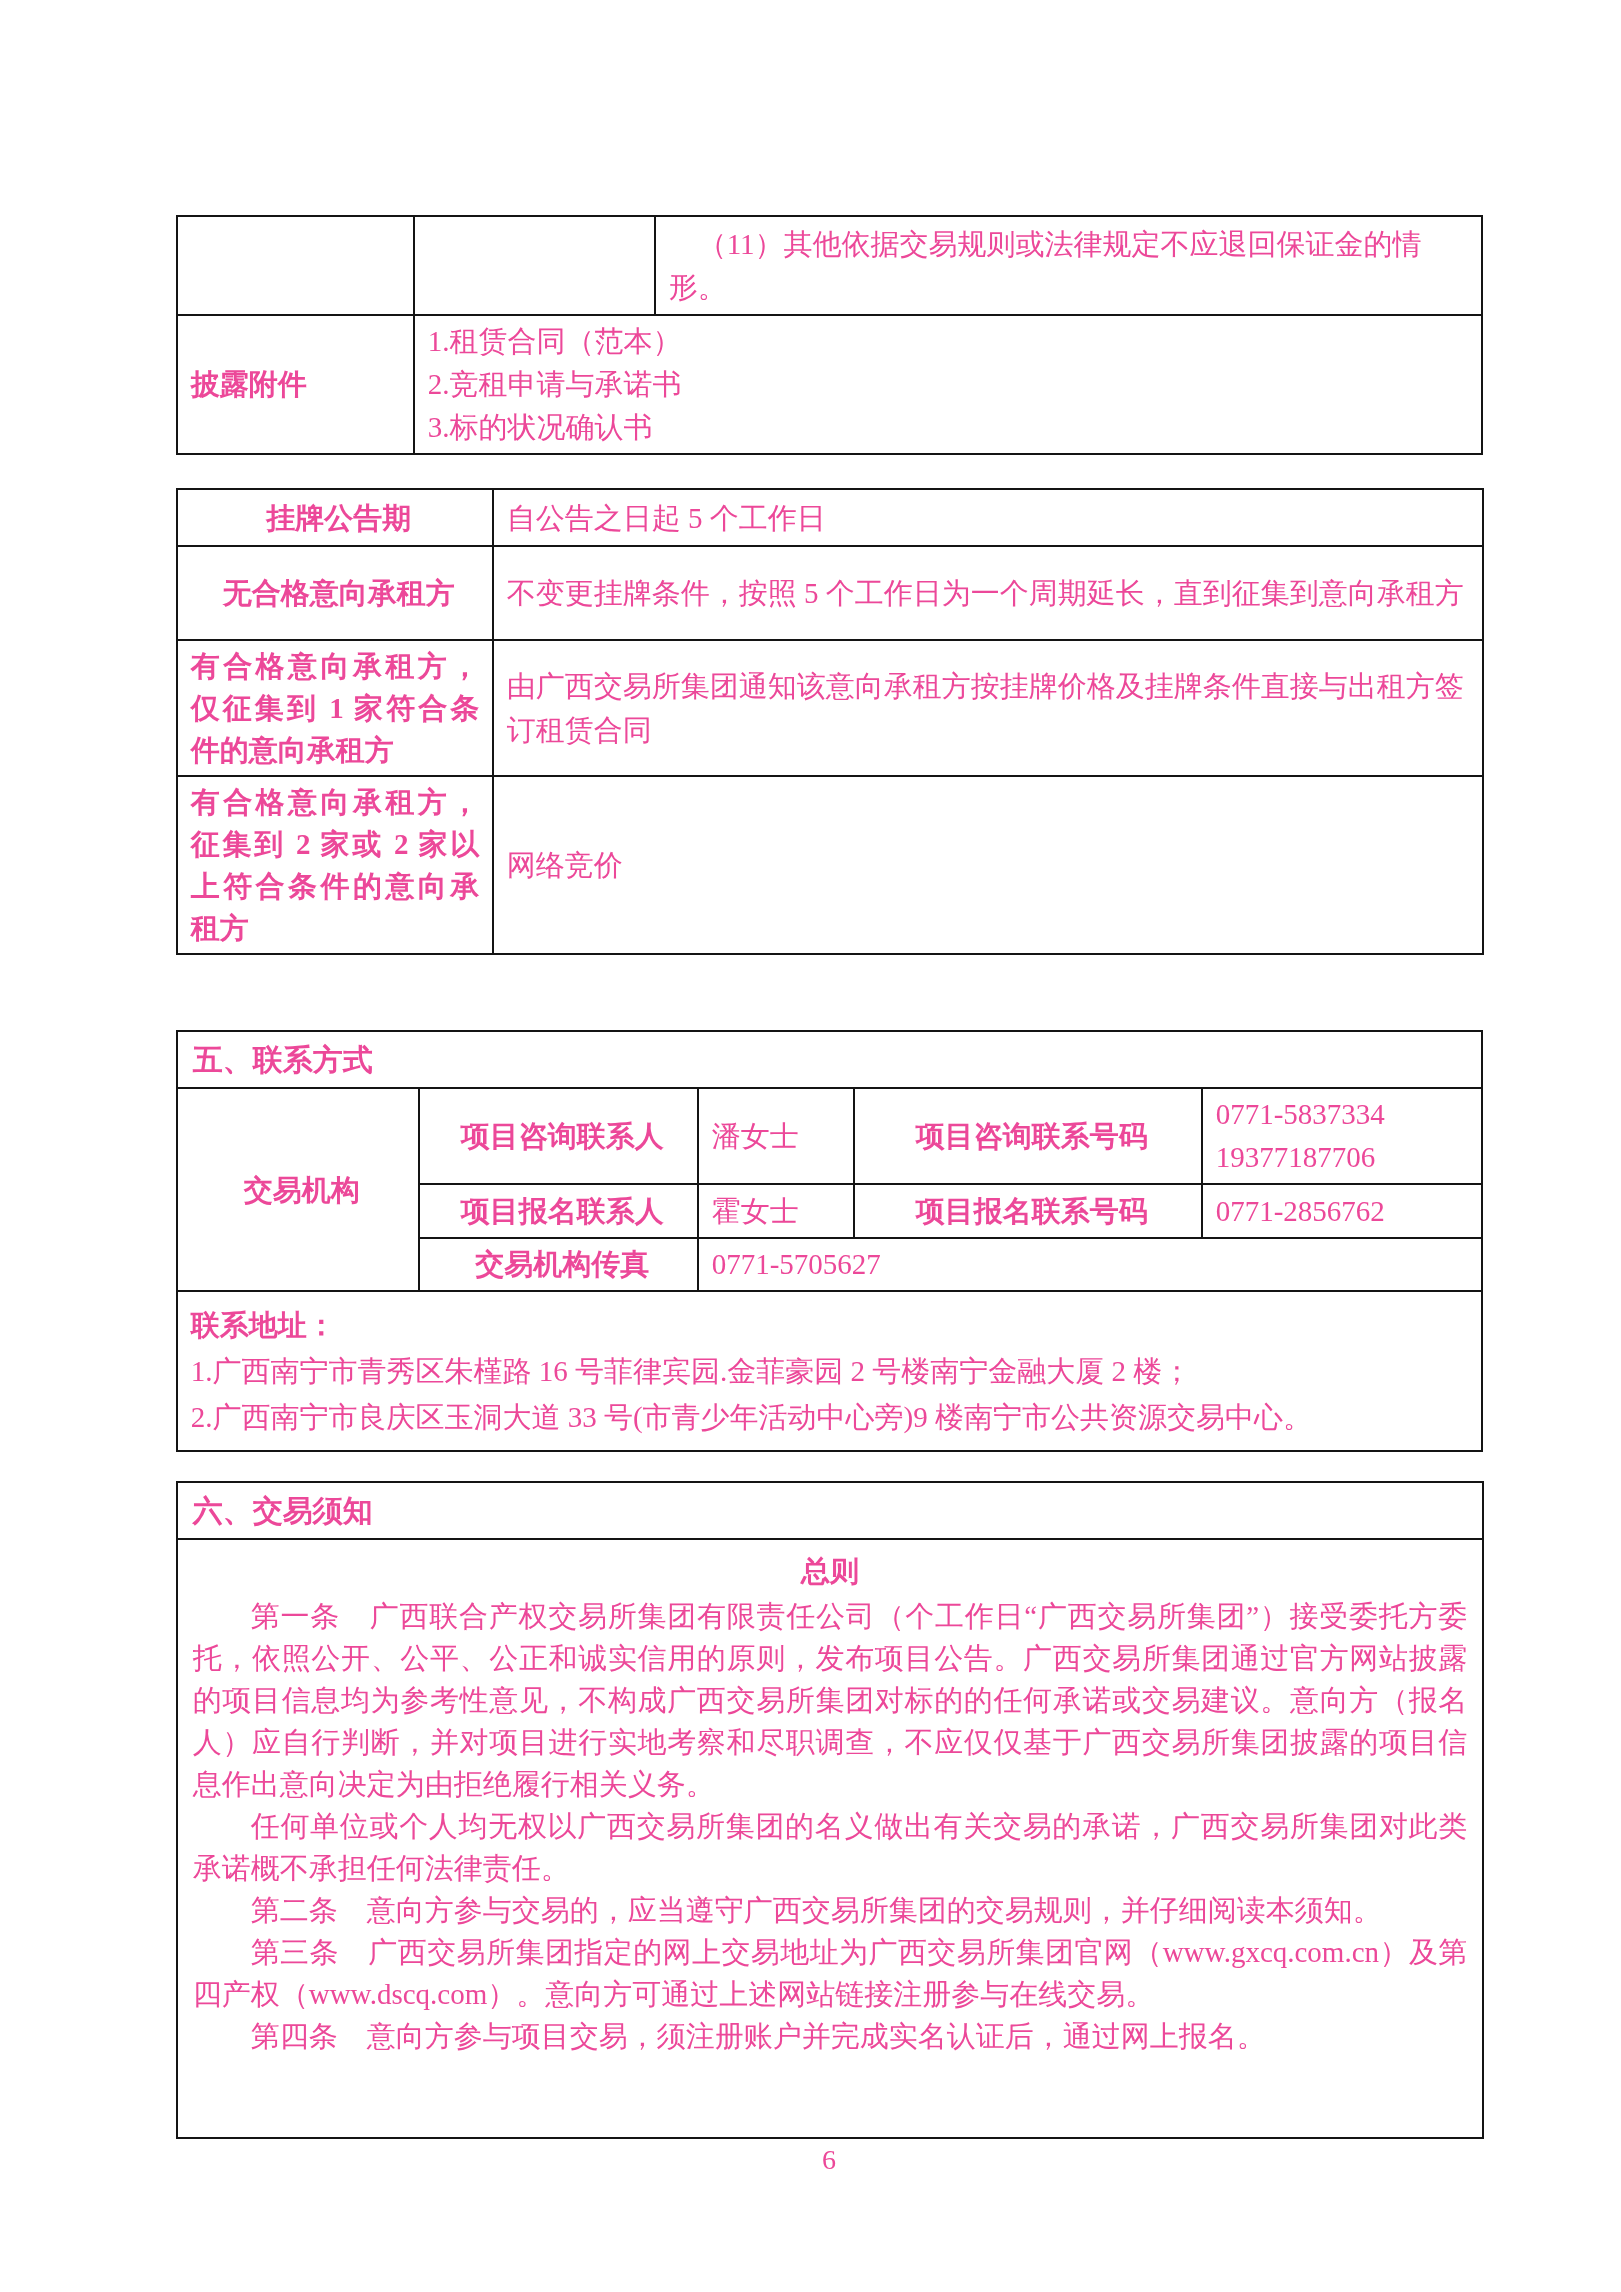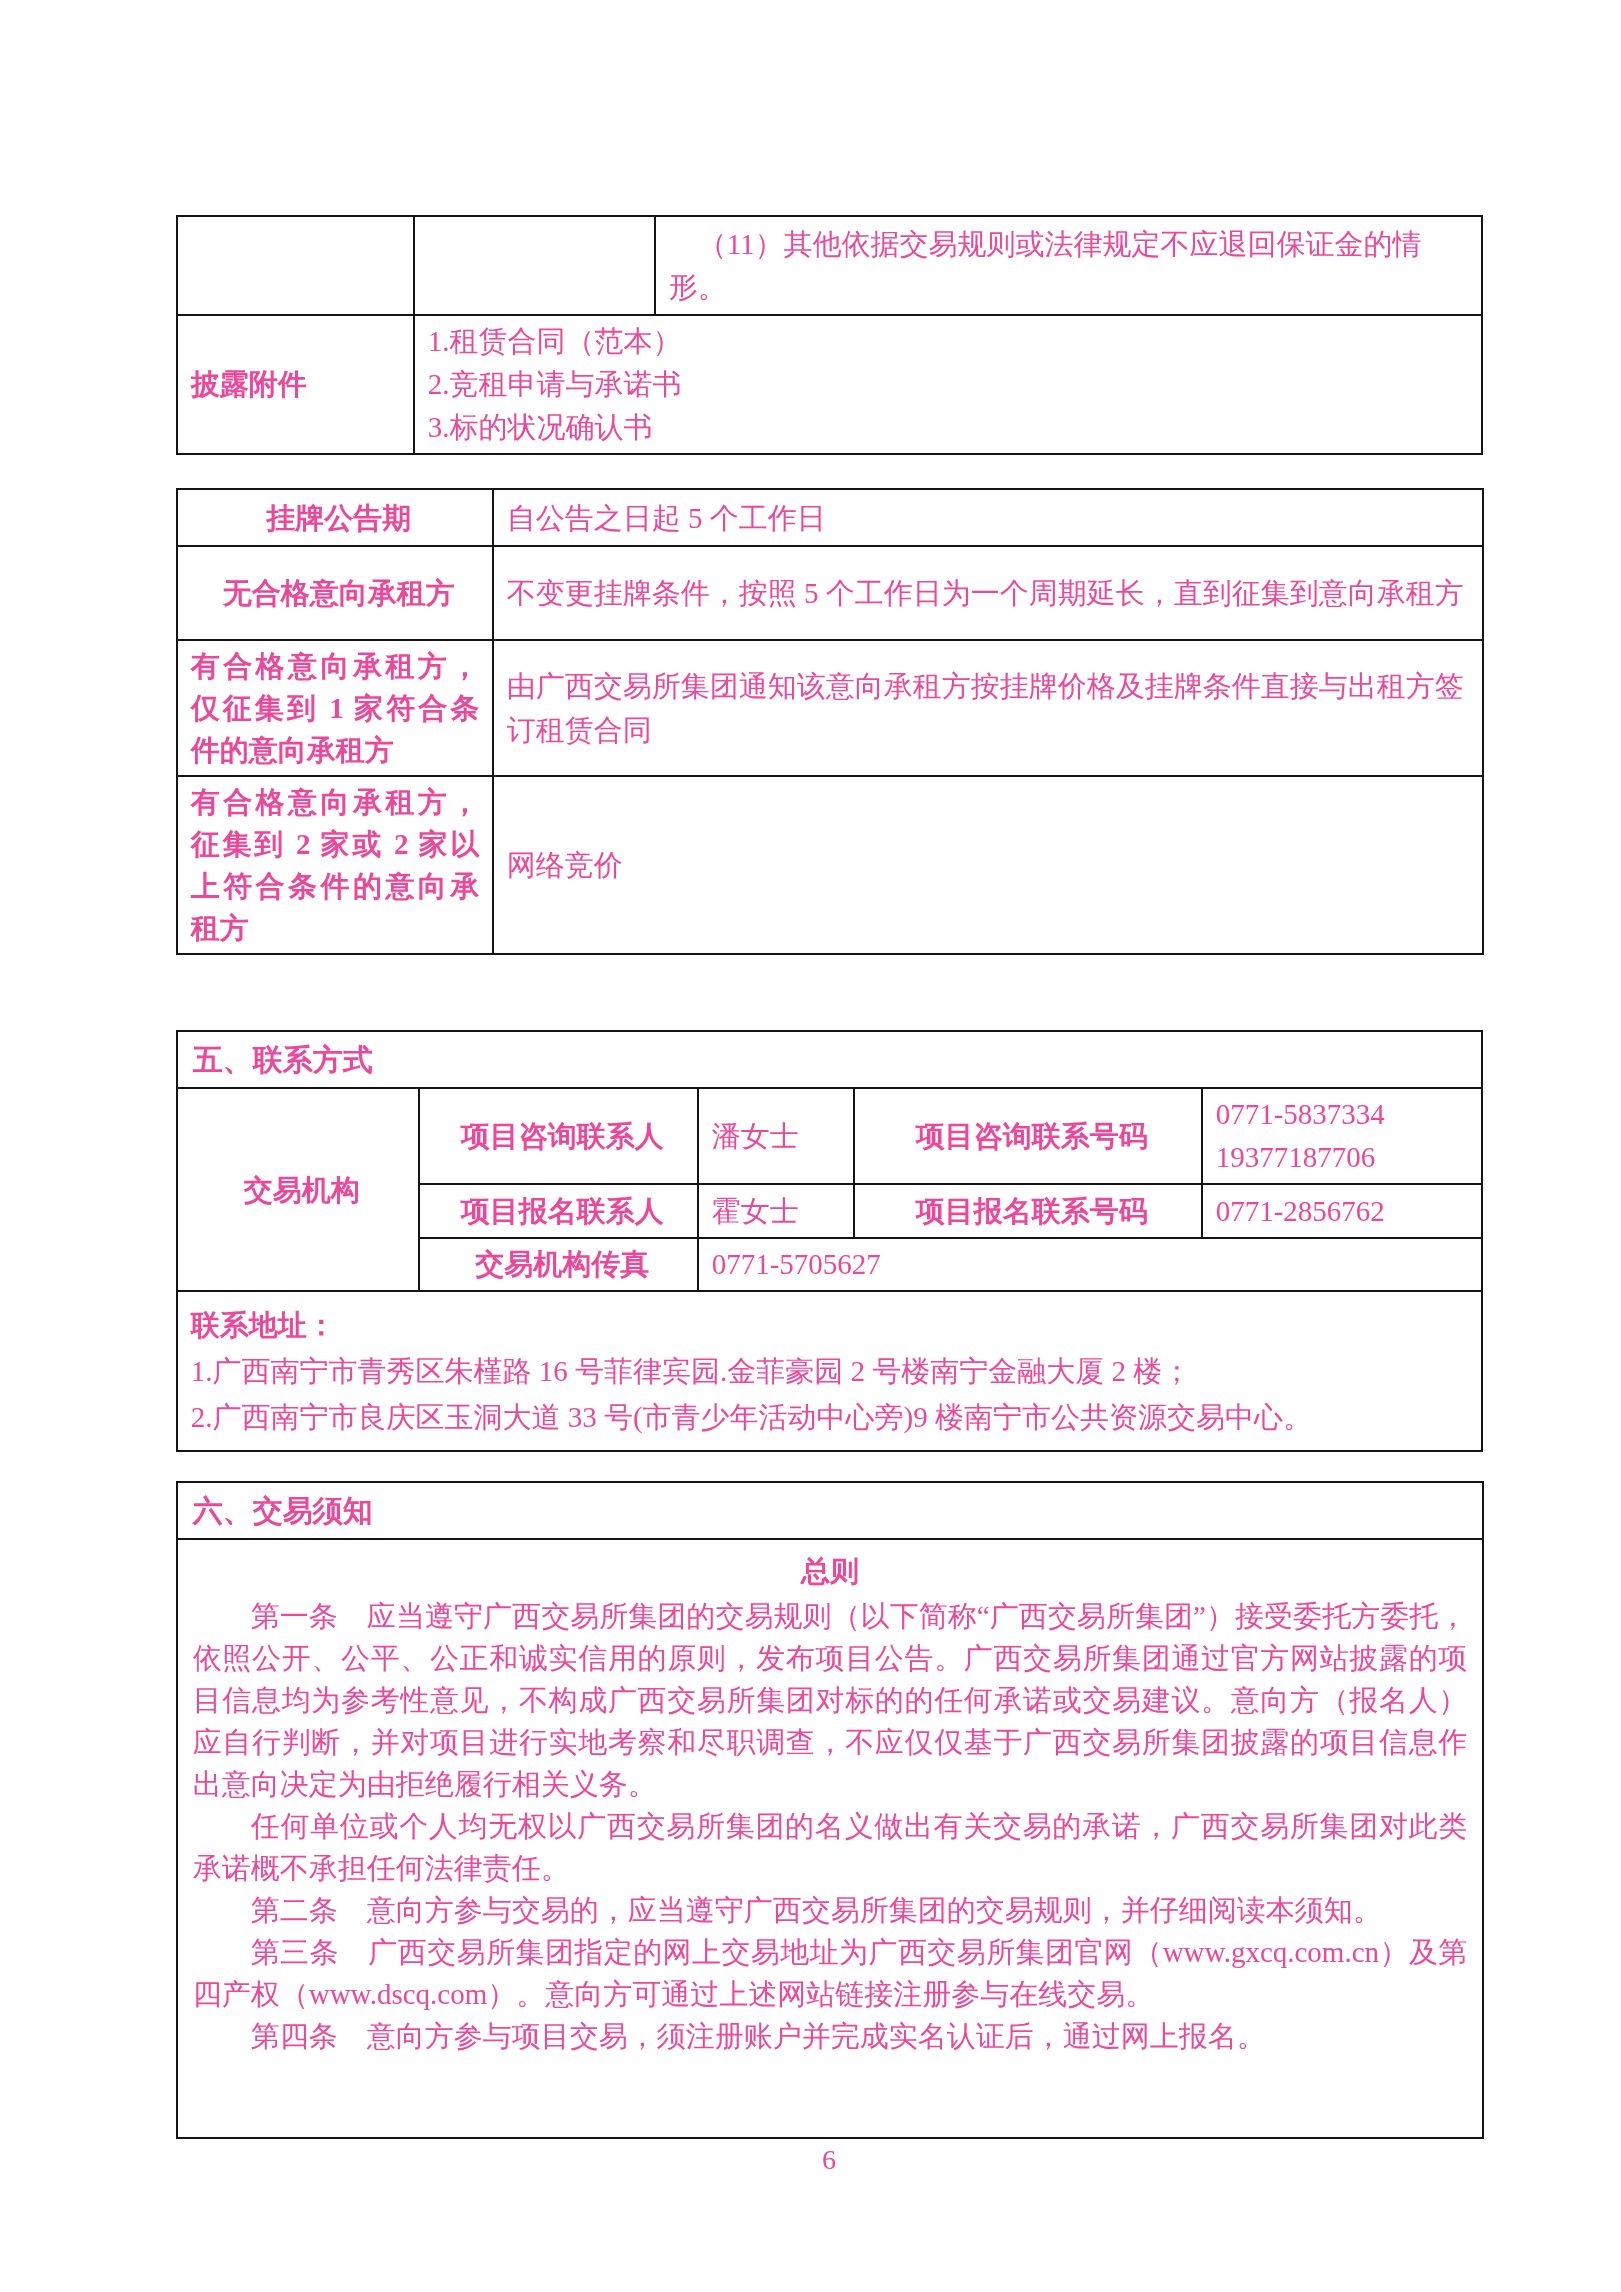--- a/index.html
+++ b/index.html
@@ -146,21 +146,21 @@
     <colgroup>
         <col style="width:1306px">
       </colgroup>
     <tbody>
         <tr style="height:57px">
       <td class="sec-head">六、交易须知</td>
     </tr>
     <tr style="height:599px">
       <td class="notice-body">
         <div class="notice-sub">总则</div>
-        <div class="para">第一条　应当遵守广西交易所集团的交易规则（以下简称“广西交易所集团”）接受委托方委托，依照公开、公平、公正和诚实信用的原则，发布项目公告。广西交易所集团通过官方网站披露的项目信息均为参考性意见，不构成广西交易所集团对标的的任何承诺或交易建议。意向方（报名人）应自行判断，并对项目进行实地考察和尽职调查，不应仅仅基于广西交易所集团披露的项目信息作出意向决定为由拒绝履行相关义务。</div>
+        <div class="para">第一条　广西联合产权交易所集团有限责任公司（个工作日“广西交易所集团”）接受委托方委托，依照公开、公平、公正和诚实信用的原则，发布项目公告。广西交易所集团通过官方网站披露的项目信息均为参考性意见，不构成广西交易所集团对标的的任何承诺或交易建议。意向方（报名人）应自行判断，并对项目进行实地考察和尽职调查，不应仅仅基于广西交易所集团披露的项目信息作出意向决定为由拒绝履行相关义务。</div>
         <div class="para">任何单位或个人均无权以广西交易所集团的名义做出有关交易的承诺，广西交易所集团对此类承诺概不承担任何法律责任。</div>
         <div class="para">第二条　意向方参与交易的，应当遵守广西交易所集团的交易规则，并仔细阅读本须知。</div>
         <div class="para">第三条　广西交易所集团指定的网上交易地址为广西交易所集团官网（www.gxcq.com.cn）及第四产权（www.dscq.com）。意向方可通过上述网站链接注册参与在线交易。</div>
         <div class="para">第四条　意向方参与项目交易，须注册账户并完成实名认证后，通过网上报名。</div>
       </td>
     </tr>
   </tbody>
     </table>
 
   <div class="page-num">6</div>

